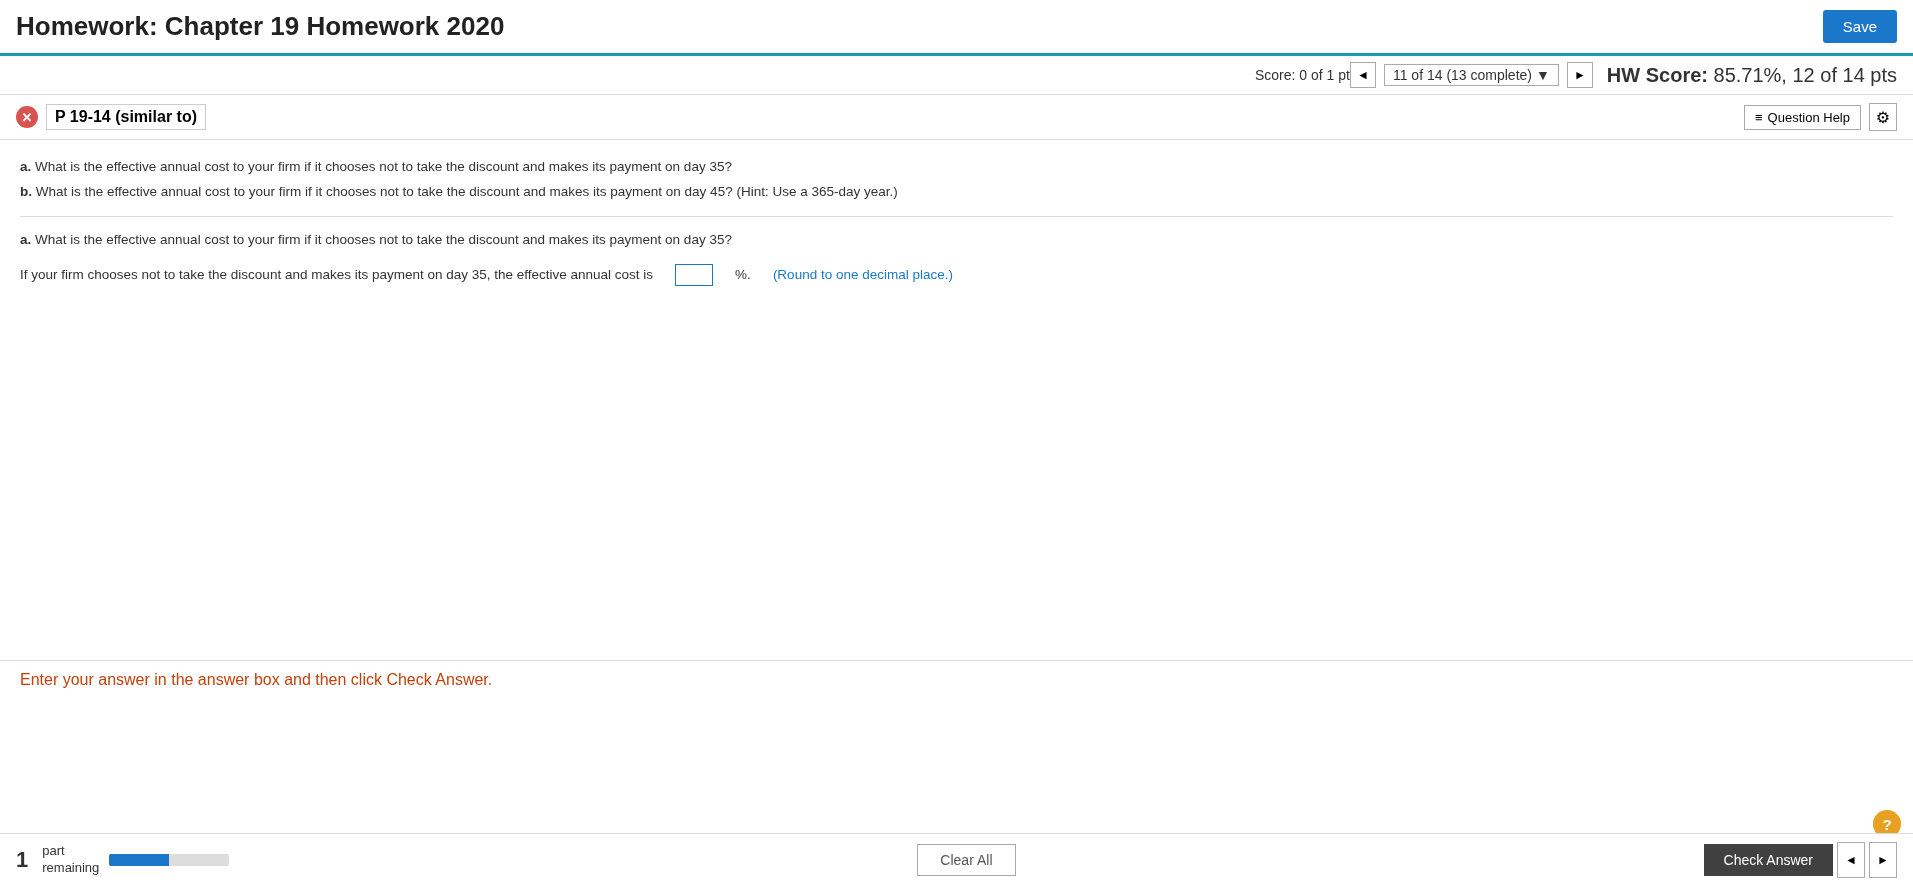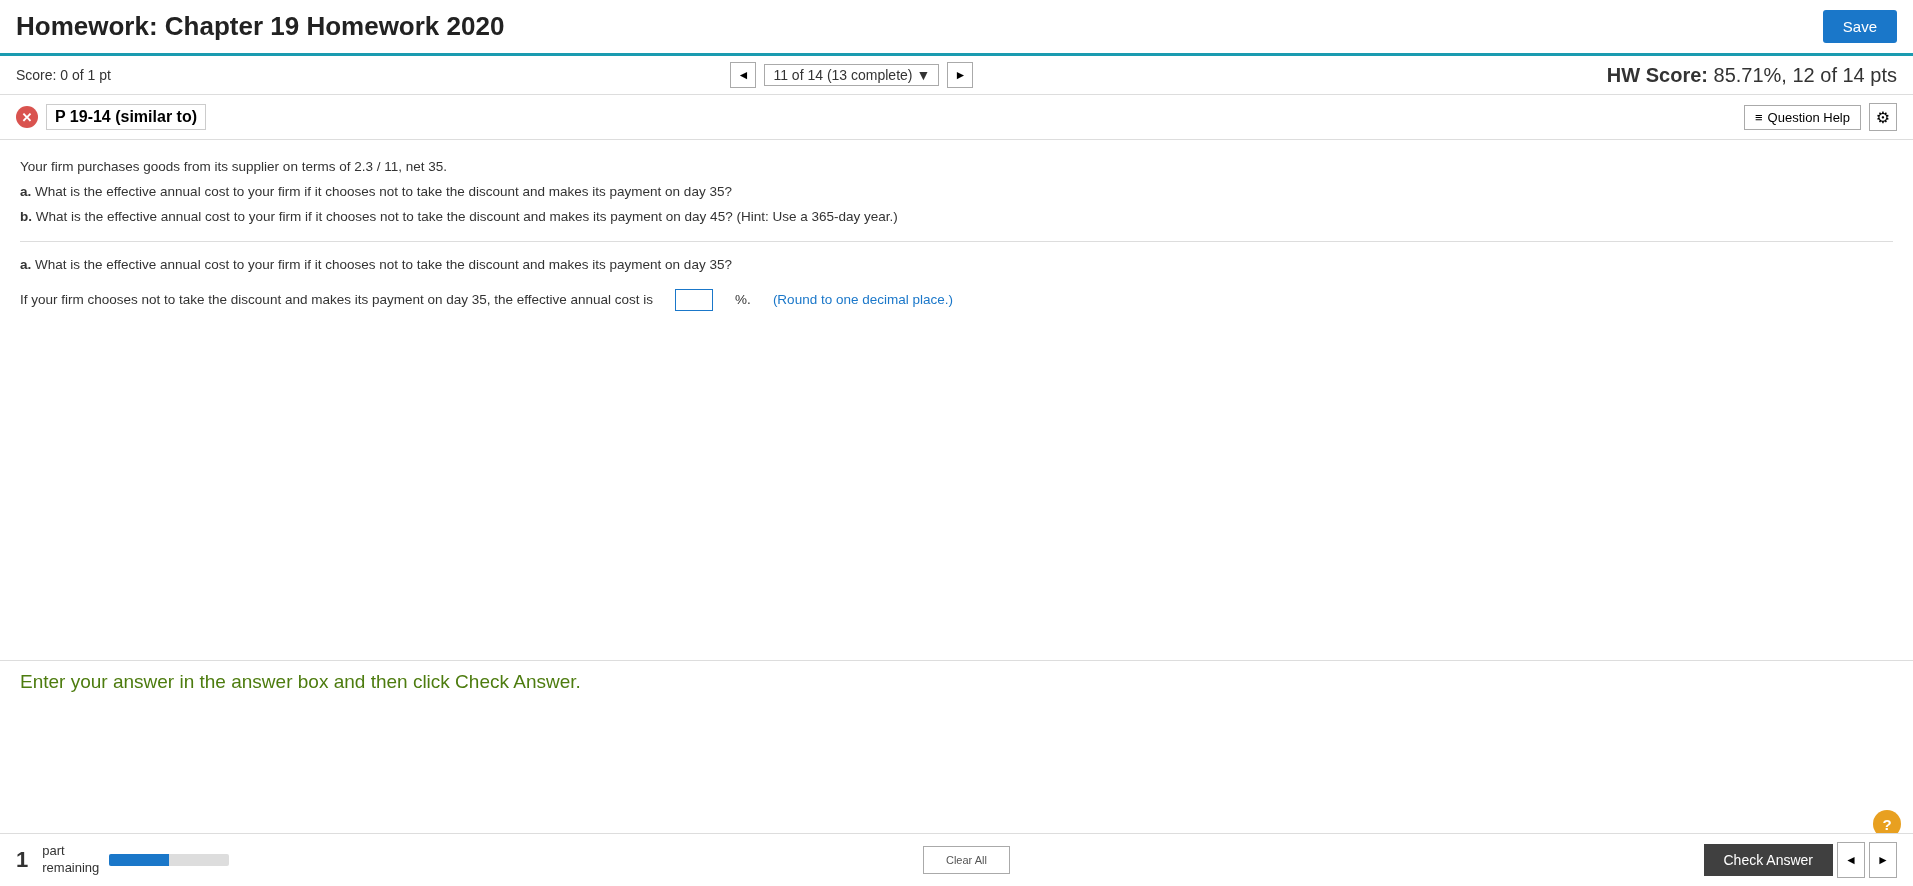--- a/index.html
+++ b/index.html
@@ -26,21 +26,21 @@
       padding: 8px 20px;
       font-size: 15px;
       cursor: pointer;
       border-radius: 3px;
     }
 
     
     .score-bar {
       display: flex;
       align-items: center;
-      justify-content: space-between;
+      justify-content: flex-end;
       padding: 6px 16px;
       border-bottom: 1px solid #ddd;
       background: #fff;
     }
     .score-left { font-weight: bold; font-size: 14px; }
     .score-left span { font-weight: normal; }
     .nav-center {
       display: flex;
       align-items: center;
       gap: 8px;
@@ -168,22 +168,22 @@
       outline: none;
     }
     .round-note {
       color: #1a77c9;
       font-size: 13.5px;
     }
 
     
     .footer-instruction {
       padding: 10px 20px 6px 20px;
-      font-size: 19px;
-      color: #4d7c0f;
+      font-size: 16px;
+      color: #c2410c;
       border-top: 1px solid #ddd;
     }
     .footer-bar {
       display: flex;
       align-items: center;
       justify-content: space-between;
       padding: 8px 16px;
       border-top: 1px solid #ddd;
       background: #fff;
       position: fixed;
@@ -213,21 +213,21 @@
     }
     .progress-bar-fill {
       width: 50%;
       height: 100%;
       background: #1a77c9;
     }
     .clear-all-btn {
       background: #fff;
       border: 1px solid #aaa;
       padding: 7px 22px;
-      font-size: 11px;
+      font-size: 14px;
       cursor: pointer;
       color: #555;
     }
     .footer-right {
       display: flex;
       align-items: center;
       gap: 4px;
     }
     .check-answer-btn {
       background: #404040;
@@ -307,21 +307,20 @@
       <span>Question Help</span>
     </button>
     <button class="gear-btn">
       <span>⚙</span>
     </button>
   </div>
 </div>
 
 <div class="main-content content-area">
   <div class="problem-statement">
-    <p>Your firm purchases goods from its supplier on terms of 2.3 / 11, net 35.</p>
     <p>
       <strong>a.</strong>
       <span>What is the effective annual cost to your firm if it chooses not to take the discount and makes its payment on day 35?</span>
     </p>
     <p>
       <strong>b.</strong>
       <span>What is the effective annual cost to your firm if it chooses not to take the discount and makes its payment on day 45? (Hint: Use a 365-day year.)</span>
     </p>
   </div>
 

